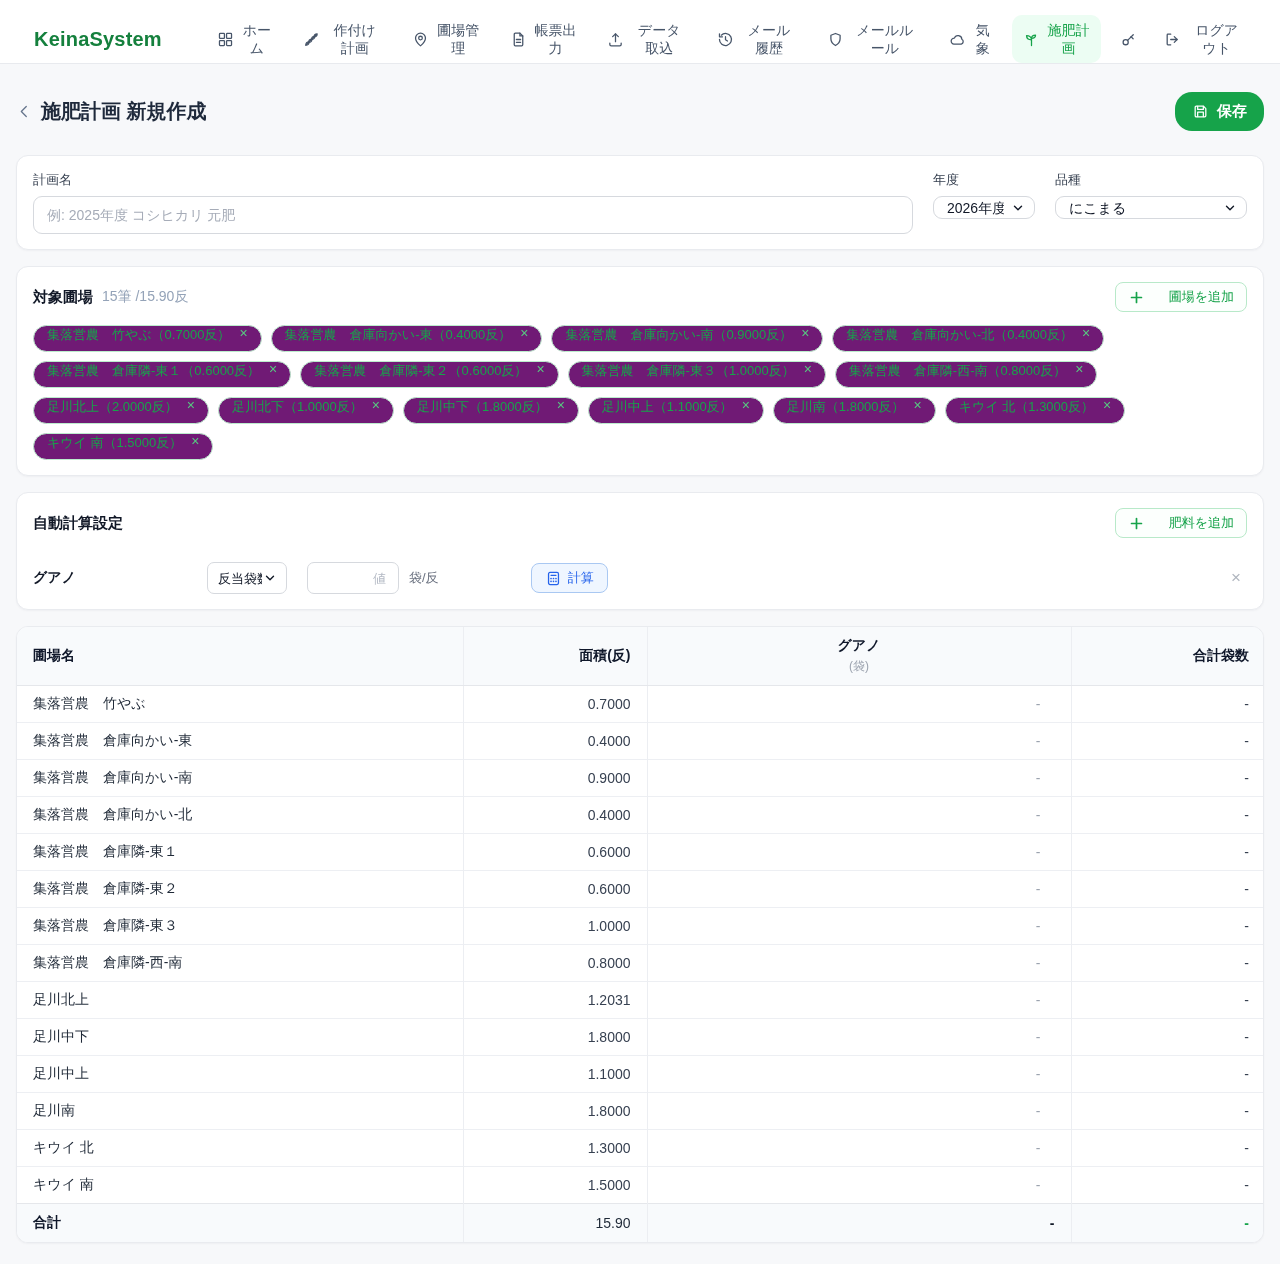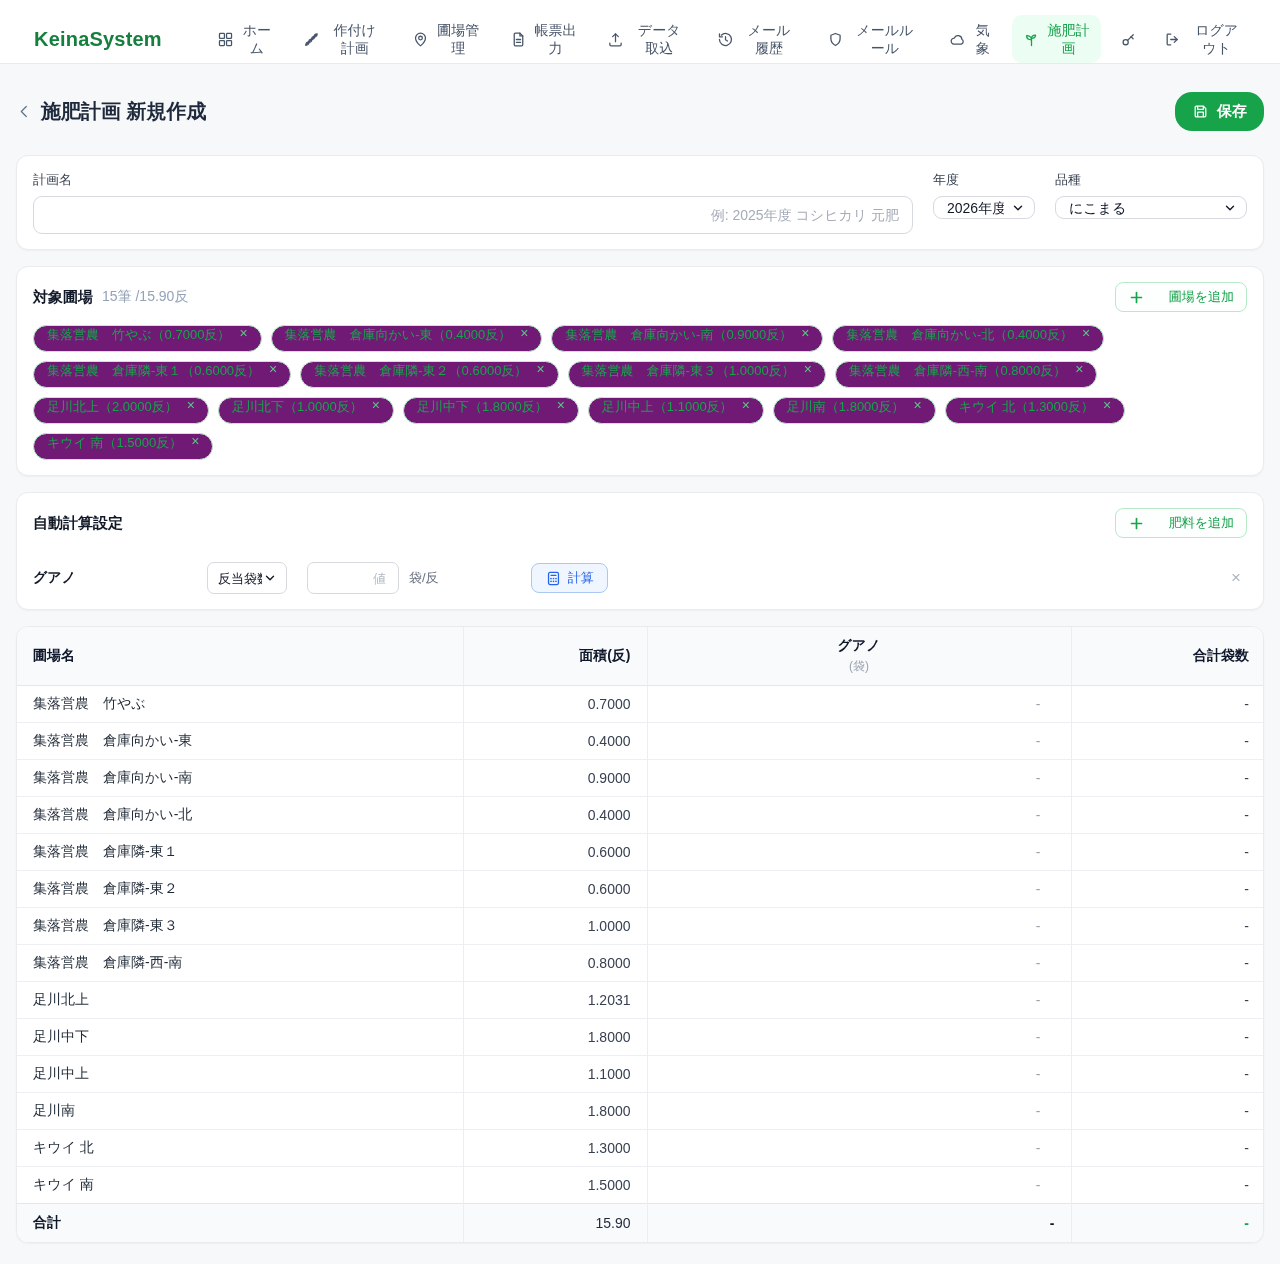--- a/index.html
+++ b/index.html
@@ -45,21 +45,21 @@
     background:#fff; border:1px solid #e9ebef; border-radius:12px;
     box-shadow:0 1px 2px rgba(16,24,40,.04); padding:15px 16px; margin-bottom:16px;
   }
 
   
   .form-row { display:flex; gap:20px; }
   .f-label { display:block; font-size:13px; color:#374151; margin-bottom:7px; }
   .fld-name { flex:1; }
   .text-input {
     width:100%; height:38px; border:1px solid #d6d9de; border-radius:9px;
-    padding:0 13px; font-size:14px; color:#111827; background:#fff; font-family:inherit;text-align:right;
+    padding:0 13px; font-size:14px; color:#111827; background:#fff; font-family:inherit;
   }
   .text-input::placeholder { color:#a6acb8; }
   .select-wrap { position:relative; display:inline-block; }
   .select-wrap select {
     appearance:none; -webkit-appearance:none; -moz-appearance:none;
     height:23px; border:1px solid #d6d9de; border-radius:9px; background:#fff;
     font-size:14px; color:#111827; padding:0 30px 0 13px; width:100%; font-family:inherit; cursor:pointer;
   }
   .select-wrap .chev { position:absolute; right:10px; top:50%; transform:translateY(-50%); width:14px; height:14px; color:#111827; pointer-events:none; }
   .fld-year { width:102px; }

